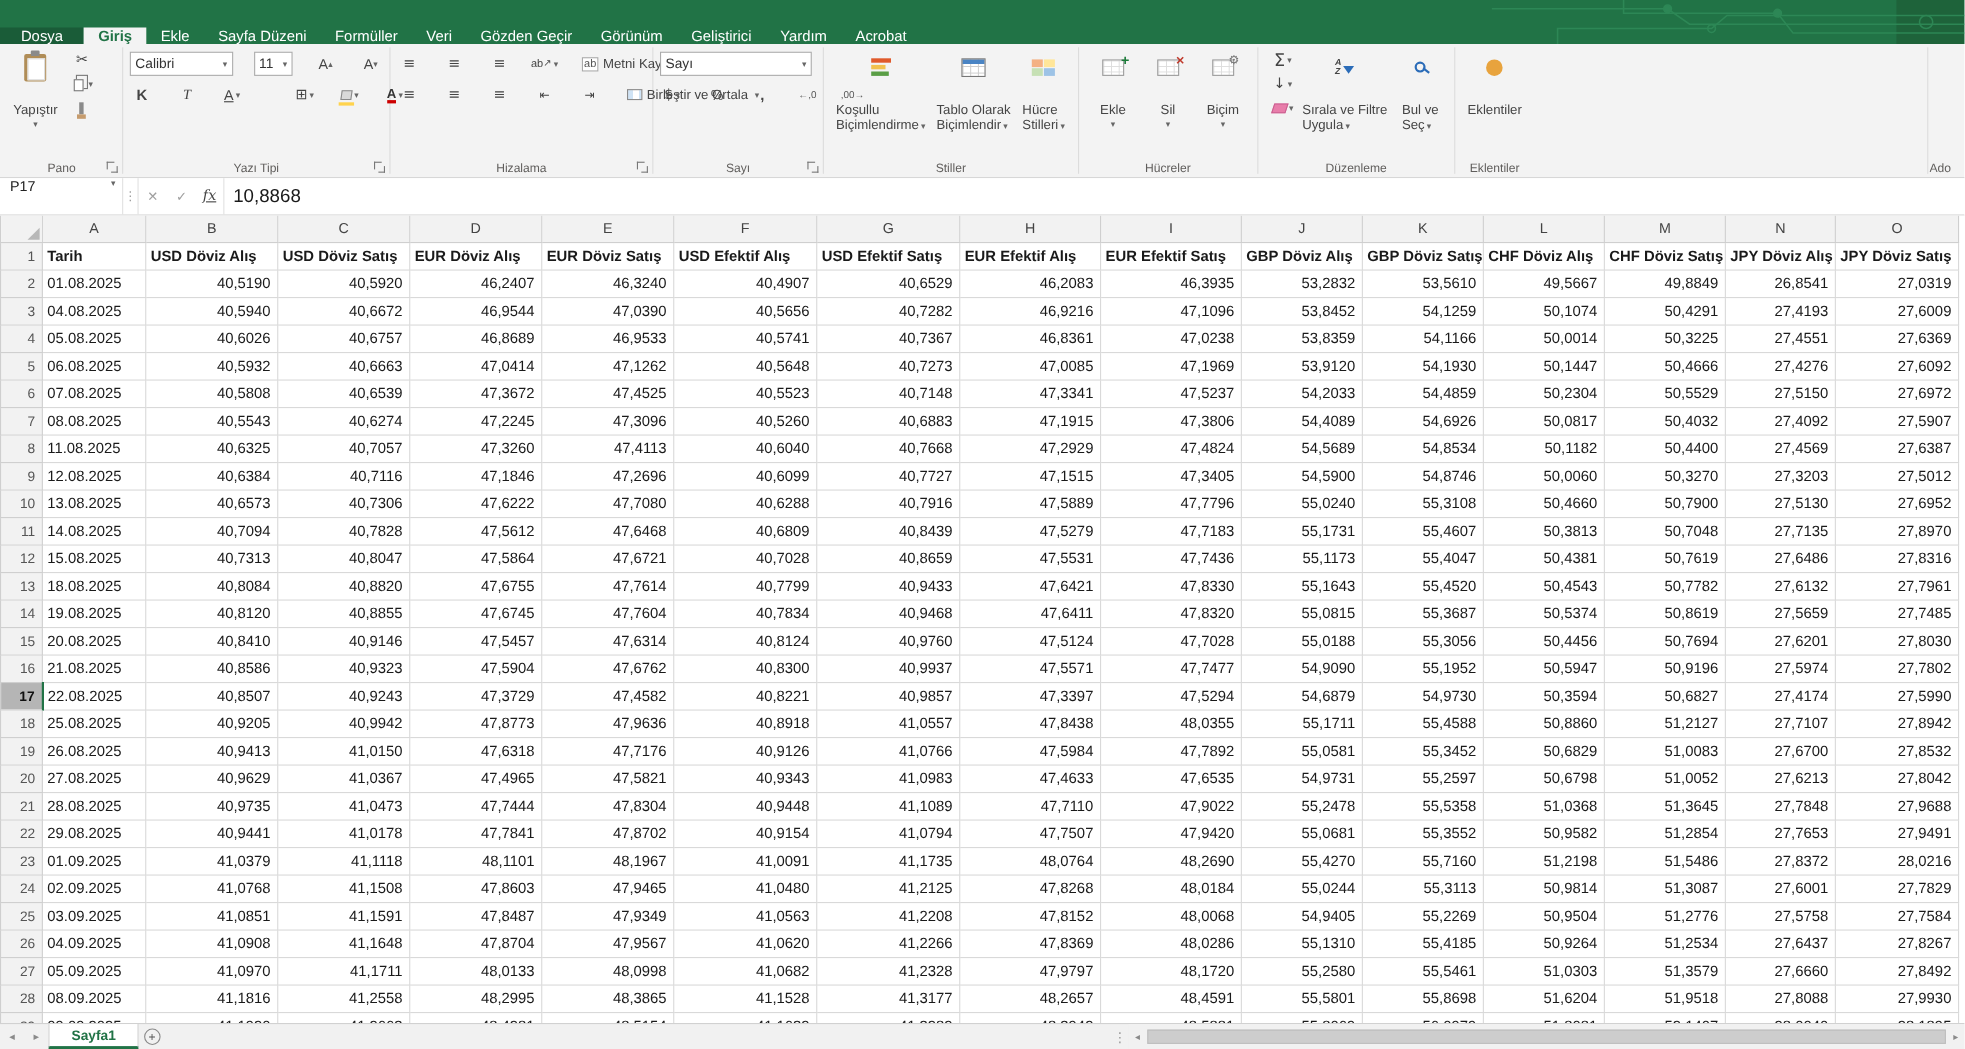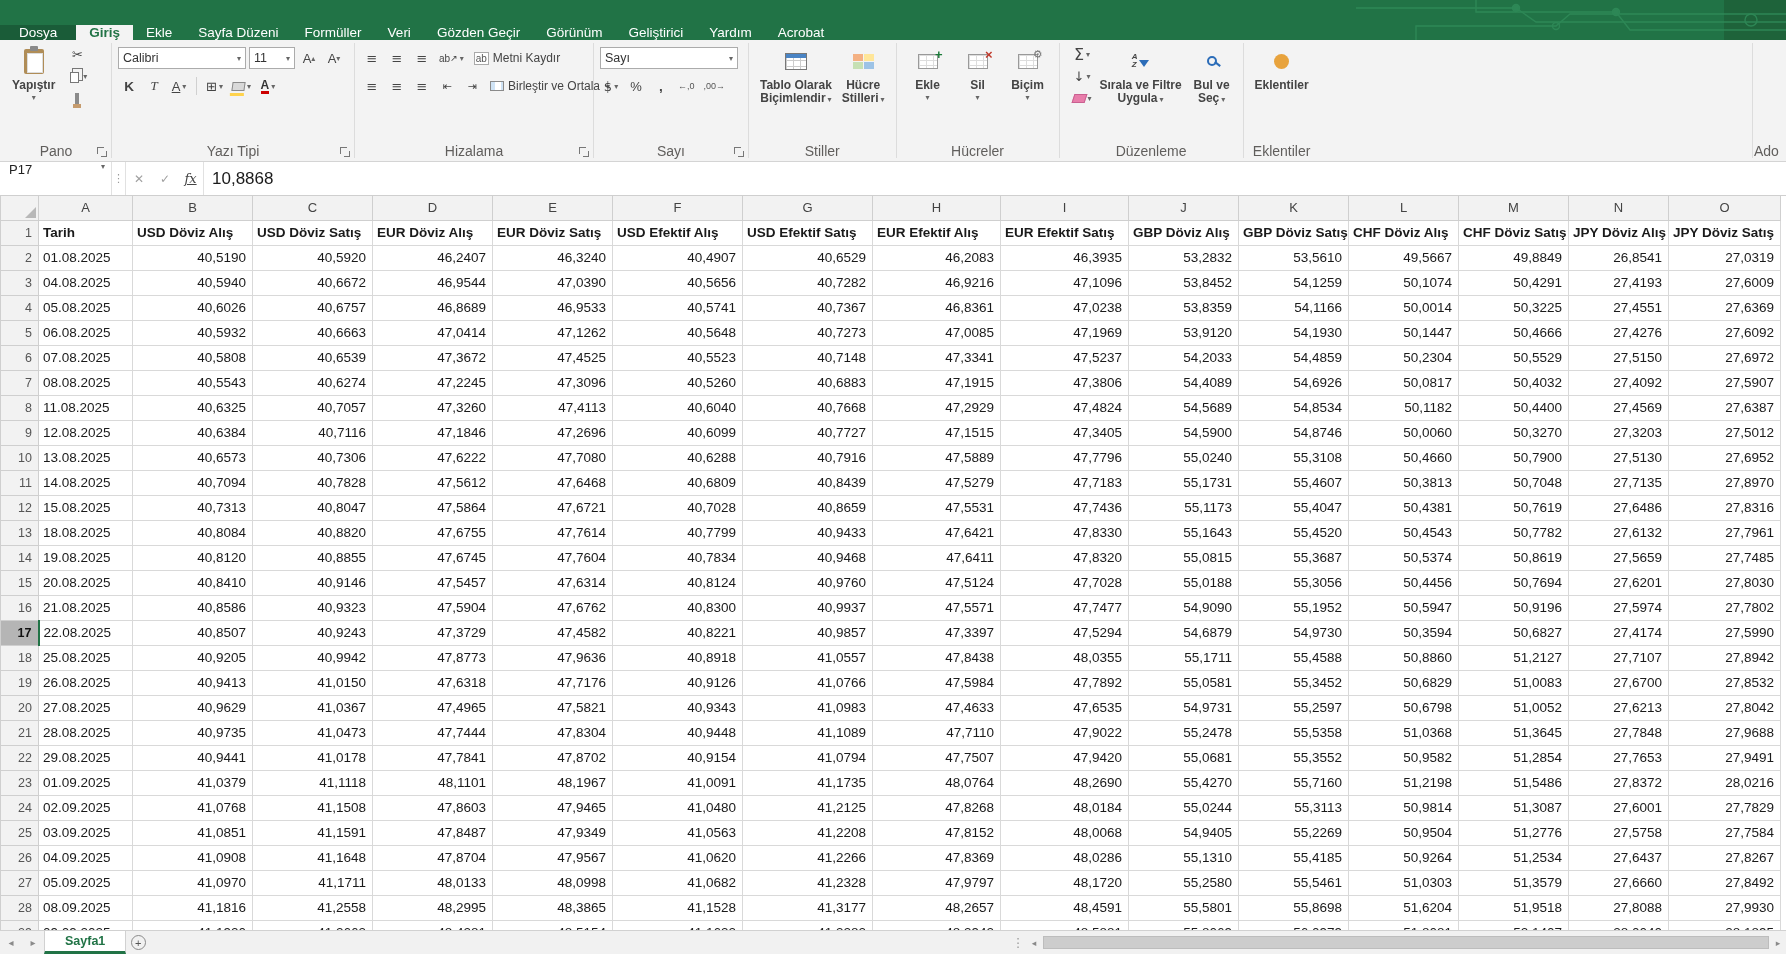--- a/index.html
+++ b/index.html
@@ -13,31 +13,31 @@
   .menu-tab.file { background:#1a5c38; padding:0 19px; }
   .menu-tab.active { background:#f3f3f3; color:#217346; font-weight:bold; }
   .tellme { display:flex; align-items:center; margin-left:118px; font-size:13.5px; white-space:nowrap; }
   .bulb { width:11px; height:11px; border:1.5px solid #fff; border-radius:50%; display:inline-block; position:relative; margin-right:9px; }
   .bulb::after { content:''; position:absolute; left:2px; bottom:-4px; width:3px; height:3px; border-left:1.5px solid #fff; border-right:1.5px solid #fff; }
   .deco { position:absolute; right:0; top:0; pointer-events:none; }
 
   
   .ribbon { height:122px; background:#f3f3f3; border-bottom:1px solid #d4d4d4; display:flex; align-items:stretch; overflow:hidden; padding:0 2px; }
   .rgroup { position:relative; display:flex; flex-direction:column; padding:3px 5px 17px; }
-  .rg-label { position:absolute; bottom:2px; left:0; right:0; text-align:center; font-size:14px; color:#605e5c; white-space:nowrap; }
+  .rg-label { position:absolute; bottom:2px; left:0; right:0; text-align:center; font-size:11px; color:#605e5c; white-space:nowrap; }
   .launcher { position:absolute; right:3px; bottom:4px; width:10px; height:10px; }
   .launcher::before { content:''; position:absolute; left:0; top:0; width:6px; height:6px; border-left:1.5px solid #777; border-top:1.5px solid #777; }
   .launcher::after { content:''; position:absolute; right:0; bottom:0; width:5px; height:5px; border-right:1.5px solid #777; border-bottom:1.5px solid #777; }
   .rgsep { width:1px; background:#dcdcdc; margin:3px 1px; }
   .rg-body { display:flex; flex-direction:row; align-items:flex-start; }
-  .rrow { display:flex; align-items:center; gap:3px; height:26px; margin-top:2px; }
+  .rrow { display:flex; align-items:center; gap:19px; height:26px; margin-top:2px; }
   .vstack { display:flex; flex-direction:column; margin-left:4px; }
   .bigbtn { display:flex; flex-direction:column; align-items:center; justify-content:flex-start; padding:3px 5px; min-width:50px; height:92px; cursor:default; }
   .bigbtn .icwrap { height:30px; display:flex; align-items:center; justify-content:center; }
-  .bb-label { font-size:12px; color:#444; margin-top:3px; line-height:13px; text-align:center; white-space:nowrap;font-weight:bold; }
+  .bb-label { font-size:12px; color:#444; margin-top:18px; line-height:13px; text-align:left; white-space:nowrap; }
   .dd { font-size:8px; color:#666; margin-left:2px; }
   .dd-c { font-size:8px; color:#666; margin-top:1px; }
   .sbtn { display:inline-flex; align-items:center; justify-content:center; height:22px; min-width:22px; padding:0 3px; font-size:13px; color:#444; cursor:default; }
   .sbtn.sm { font-size:9px; color:#555; }
   .sbtn.b { font-weight:bold; font-size:13.5px; }
   .sbtn.i { font-style:italic; font-family:"Liberation Serif",serif; }
   .sbtn.u span:first-child { text-decoration:underline; }
   .g { font-family:"DejaVu Sans",sans-serif; }
   .combo { display:inline-flex; align-items:center; justify-content:space-between; height:22px; background:#fff; border:1px solid #ababab; font-size:12.5px; color:#333; padding:0 4px; }
   .vsep { width:1px; height:18px; background:#d0d0d0; margin:0 3px; }
@@ -283,20 +283,30 @@
     </div>
     <span class="rg-label">Sayı</span>
     <span class="launcher"></span>
   </div>
   <div class="rgsep"></div>
 
   <div class="rgroup">
     <div class="rg-body">
       <div class="bigbtn">
         <span class="icwrap">
+            <span class="ic-cond">
+              <i></i>
+              <i></i>
+              <i></i>
+            </span>
+          </span>
+        <span class="bb-label"><span>Koşullu</span><br><span>Biçimlendirme</span><span class="dd">▾</span></span>
+      </div>
+      <div class="bigbtn">
+        <span class="icwrap">
             <span class="ic-table"></span>
           </span>
         <span class="bb-label"><span>Tablo Olarak</span><br><span>Biçimlendir</span><span class="dd">▾</span></span>
       </div>
       <div class="bigbtn">
         <span class="icwrap">
             <span class="ic-styles">
               <i></i>
               <i></i>
               <i></i>

